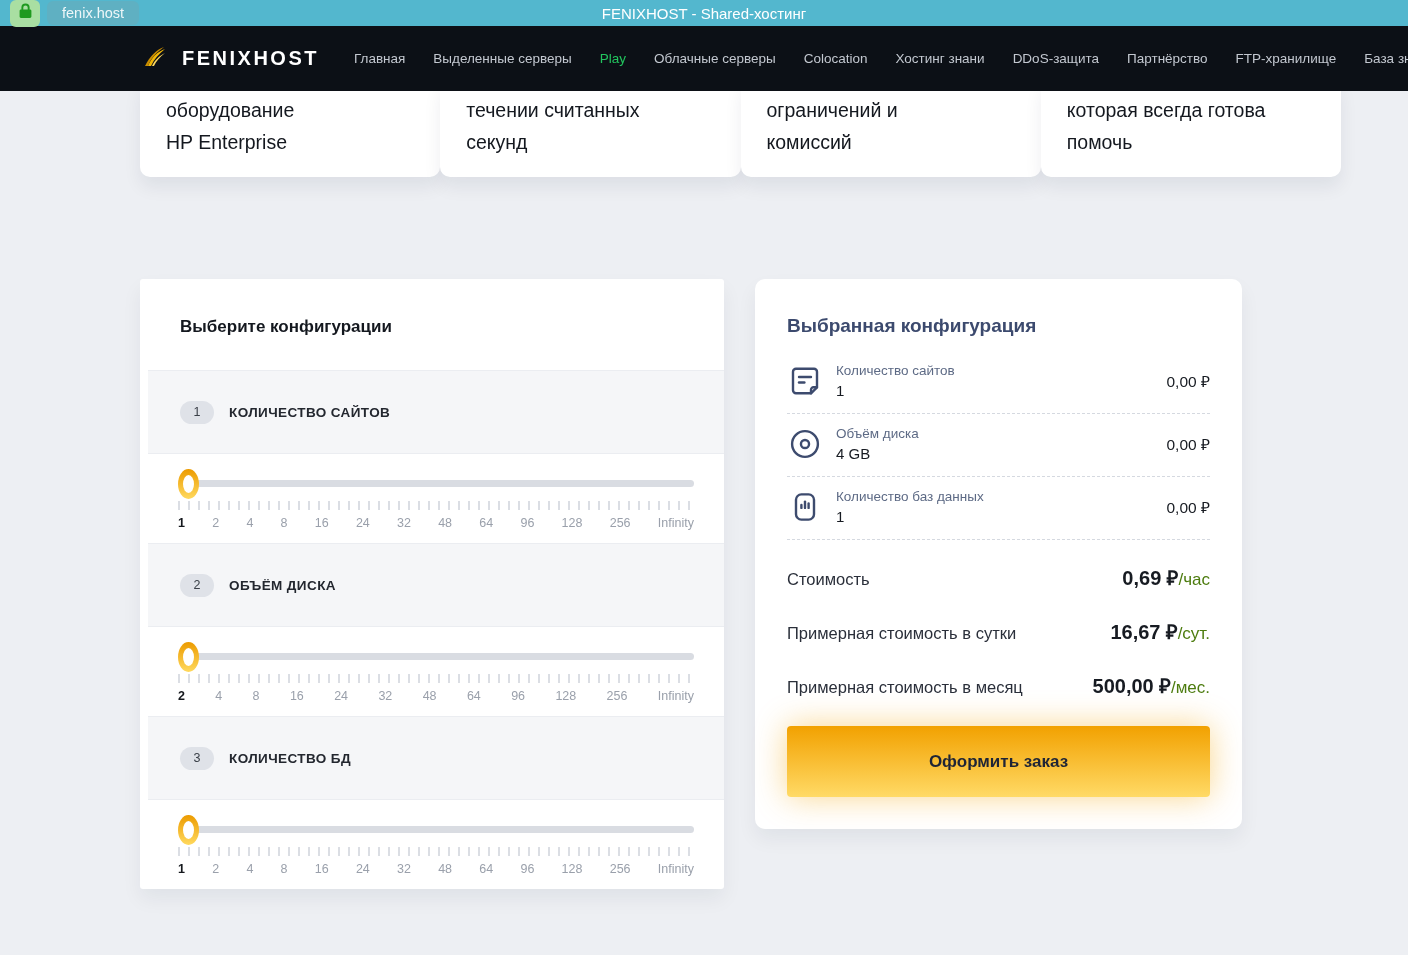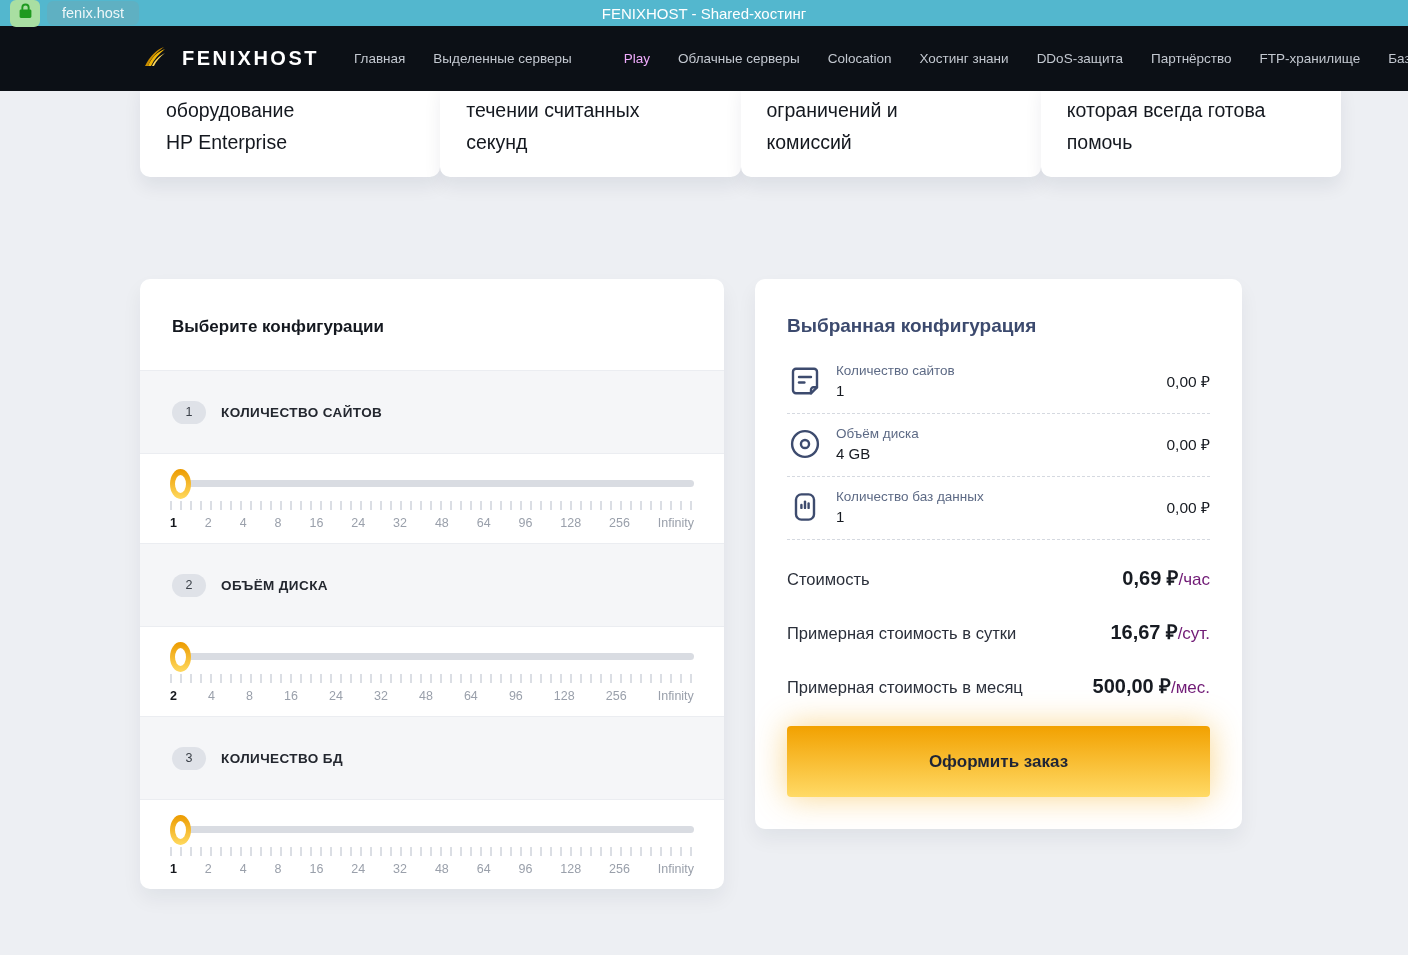--- a/index.html
+++ b/index.html
@@ -35,37 +35,37 @@
     padding:0 6px 0 143px; position:relative; z-index:20;
   }
   .brand { display:flex; align-items:center; gap:15px; cursor:pointer; }
   .brand-name {
     color:#ffffff; font-weight:bold; font-size:20px; letter-spacing:2.5px;
   }
   .nav-links { display:flex; align-items:center; gap:28px; margin-left:35px; }
   .nav-link {
     color:#c3c8d0; font-size:13.5px; text-decoration:none; white-space:nowrap; cursor:pointer;
   }
-  .nav-link.active { color:#f0abfc;margin-left:24px; }
+  .nav-link.active { color:#22c55e; }
   
   .cards-row {
     display:flex; width:1201px; margin:-12px 0 0 140px;
     position:relative; z-index:1;
   }
   .feature-card {
     flex:1; background:#ffffff; border-radius:10px;
     box-shadow:0 10px 18px rgba(20,30,50,.07);
     padding:15px 26px; height:98px;
     font-size:19.5px; line-height:32px; color:#14181f;
   }
   
   .main-row { display:flex; gap:31px; margin:102px 0 0 140px; align-items:flex-start; }
   .config-card {
-    width:584px; background:#ffffff; border-radius:10px;
-    box-shadow:0 10px 20px rgba(20,30,50,.06); overflow:hidden;
+    width:584px; background:#ffffff; border-radius:3px;
+    box-shadow:0 10px 20px rgba(20,30,50,.06); overflow:hidden;padding-left:8px;
   }
   .config-title { font-size:17px; font-weight:bold; color:#14181f; padding:38px 32px 33px; }
   .config-label-row {
     background:#f5f6f8; border-top:1px solid #ebedf1; border-bottom:1px solid #ebedf1;
     height:84px; display:flex; align-items:center; gap:15px; padding:0 32px;
   }
   .step-badge {
     background:#dfe2e8; color:#3a4048; border-radius:12px;
     min-width:34px; height:23px; display:flex; align-items:center; justify-content:center;
     font-size:12.5px;
@@ -105,21 +105,21 @@
   .item-icon { width:36px; height:36px; margin-right:13px; flex:none; }
   .item-info { flex:1; }
   .item-label { font-size:13.5px; color:#5d6a85; margin-bottom:4px; }
   .item-value { font-size:15px; color:#171b22; }
   .item-price { font-size:15.5px; color:#171b22; white-space:nowrap; }
   .dashed-div { border-top:1px dashed #d5d9e0; }
   .totals { margin-top:24px; }
   .total-row { display:flex; justify-content:space-between; align-items:baseline; margin-bottom:27px; }
   .total-label { font-size:16.5px; color:#2a2f3a; }
   .total-value { font-size:20px; font-weight:bold; color:#171b22; white-space:nowrap; }
-  .total-unit { font-size:17px; color:#701a75; font-weight:normal; }
+  .total-unit { font-size:17px; color:#4d7c0f; font-weight:normal; }
   .order-btn {
     display:block; width:100%; height:71px; border:none; border-radius:4px;
     background:linear-gradient(180deg,#f2a100 0%,#ffda66 100%);
     color:#1f2536; font-size:17px; font-weight:bold;
     font-family:"Liberation Sans", sans-serif;
     box-shadow:0 0 32px rgba(243,164,0,.45);
     cursor:pointer; margin-top:2px;
   }
 </style>
 </head>

